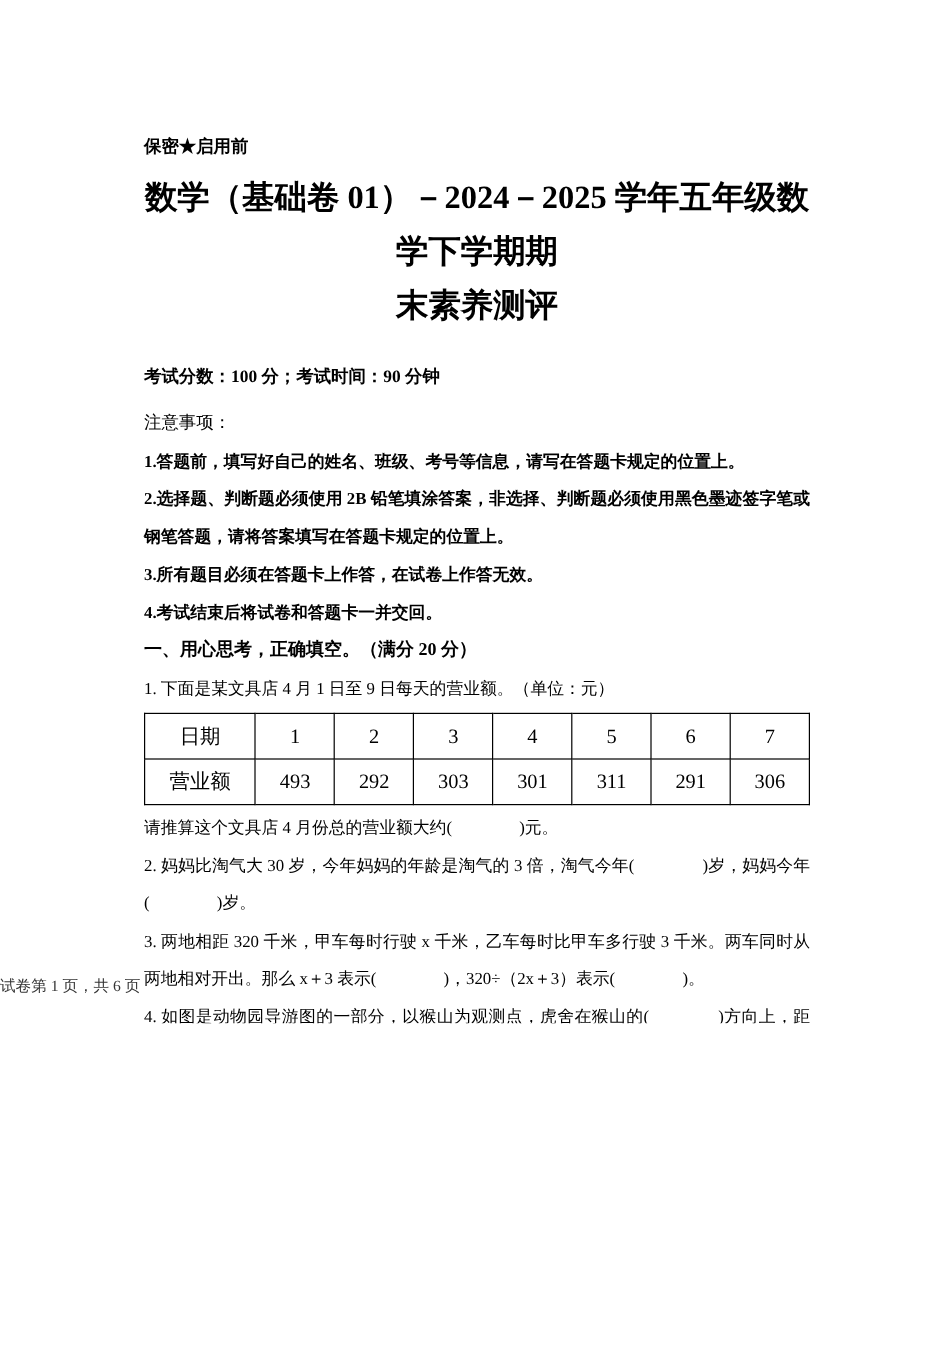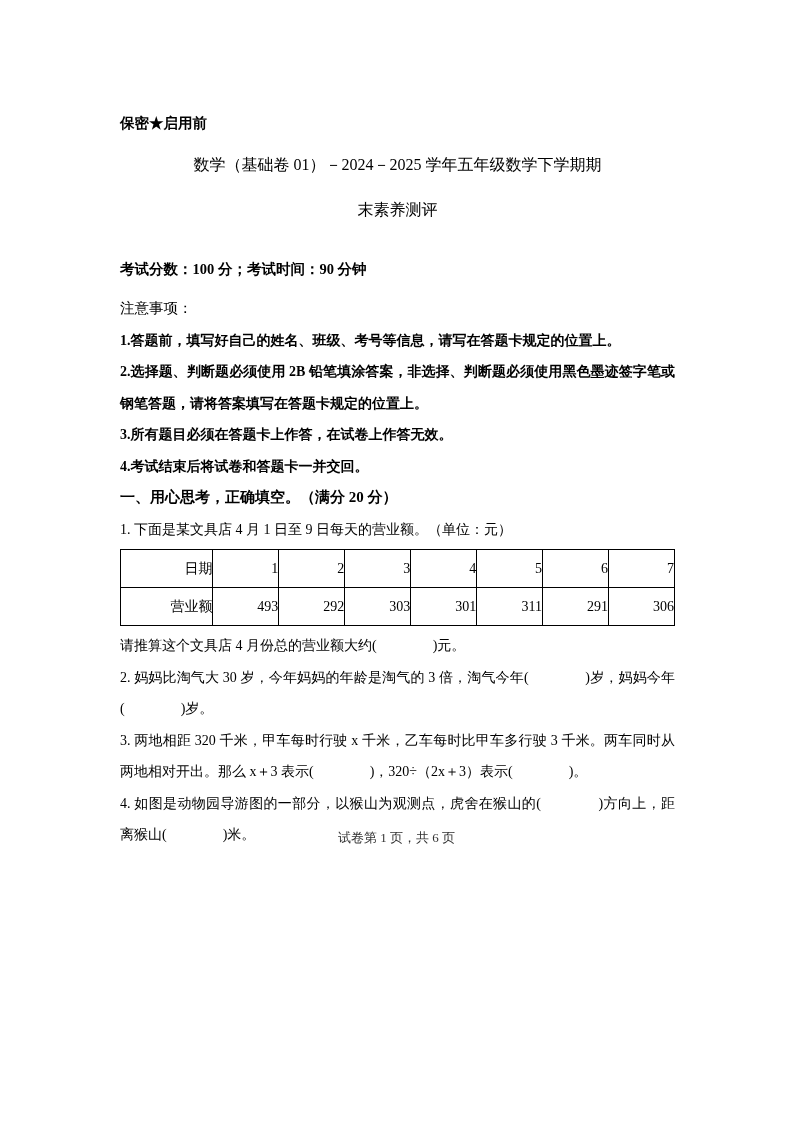--- a/index.html
+++ b/index.html
@@ -14,22 +14,22 @@
     font-size:14px;
     overflow:hidden;
   }
   .confidential {
     font-weight:bold;
     font-size:14.5px;
     line-height:22px;
   }
   .title {
     margin:8px 0 0 0;
-    font-size:16px;
-    font-weight:normal;
+    font-size:27px;
+    font-weight:bold;
     text-align:center;
     line-height:45px;
   }
   .title span { display:block; }
   .exam-info {
     text-align:left;
     font-weight:bold;
     font-size:14.5px;
     line-height:32px;
     margin-top:21px;
@@ -53,39 +53,39 @@
     line-height:31.5px;
   }
   table.sales {
     border-collapse:collapse;
     width:100%;
     table-layout:fixed;
     margin:4px 0;
   }
   table.sales td {
     border:1px solid #000;
-    text-align:right;
+    text-align:center;
     vertical-align:middle;
     height:37px;
-    font-size:14px;
+    font-size:17px;
     padding:0;
   }
   table.sales td.label-col { width:16.5%; }
   .diagram-wrap { margin-top:4px; }
   .diagram-wrap svg { display:block; }
   .diagram-wrap text {
     font-family:"Liberation Serif","DejaVu Serif",serif;
     font-size:14px;
     fill:#000;
   }
   .footer {
     position:absolute;
     left:0; right:0;
-    bottom:6px;
-    text-align:center;
+    bottom:22px;
+    text-align:left;
     font-size:13px;
     color:#333;
   }
 </style>
 </head>
 <body>
 
 <div class="page">
 
   <div class="confidential">保密★启用前</div>

